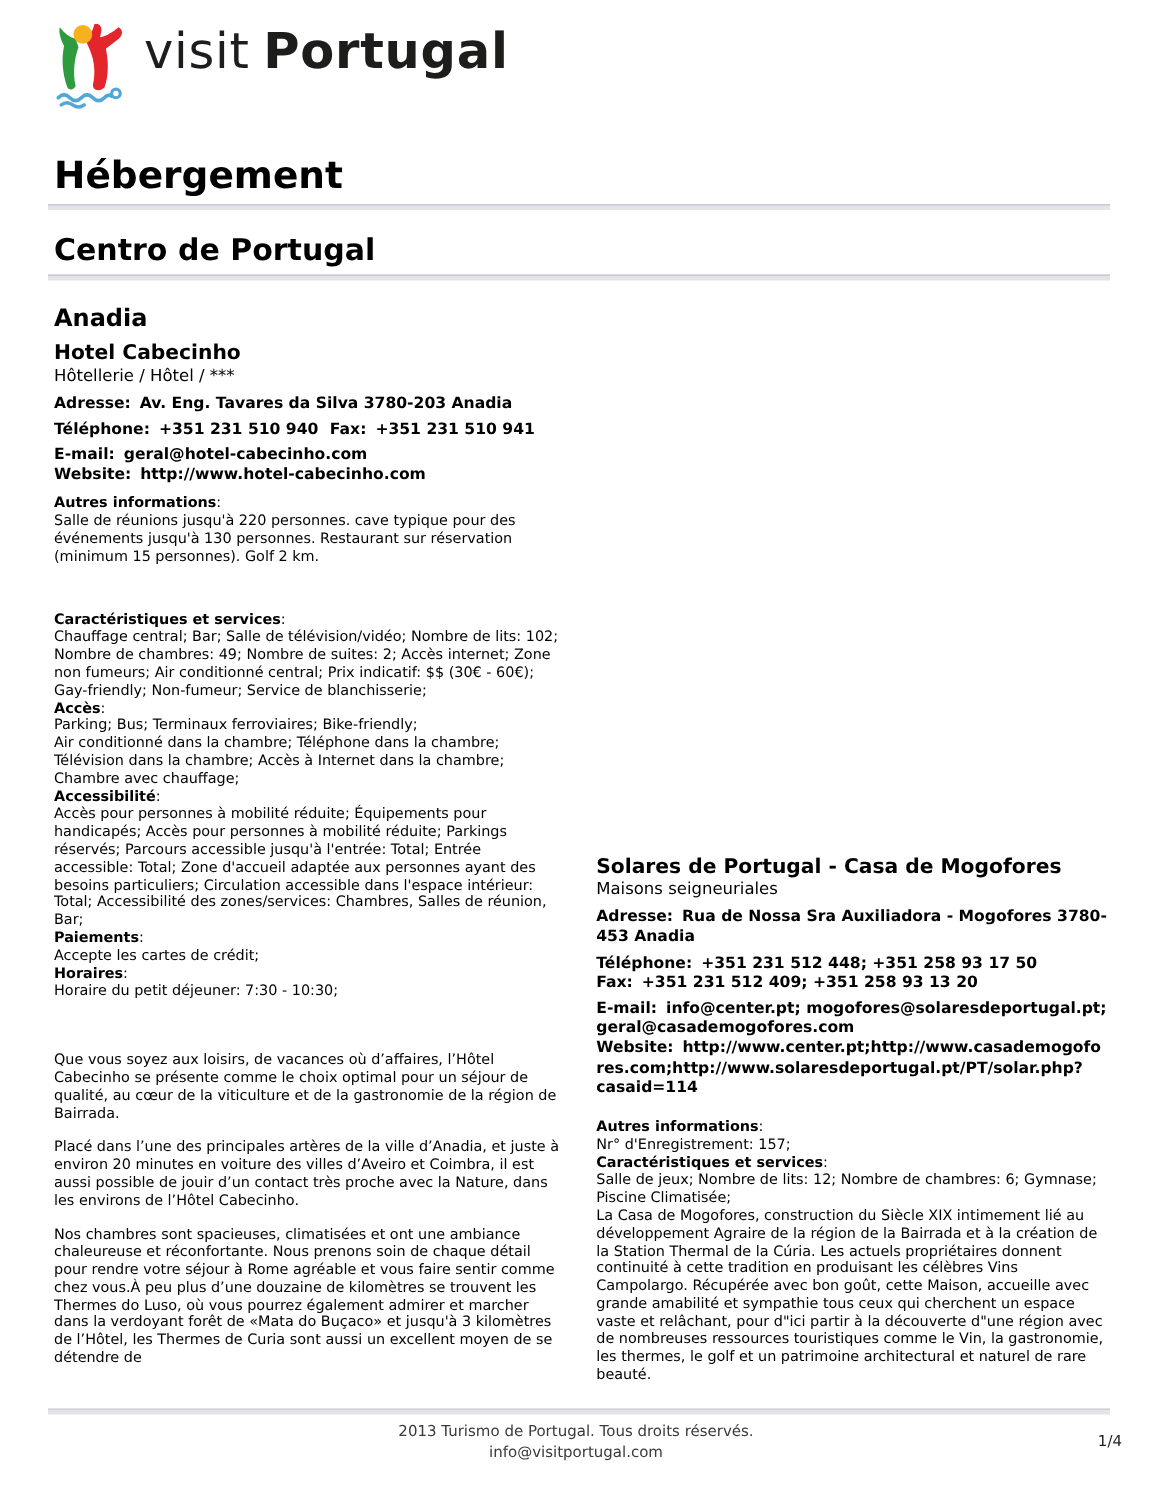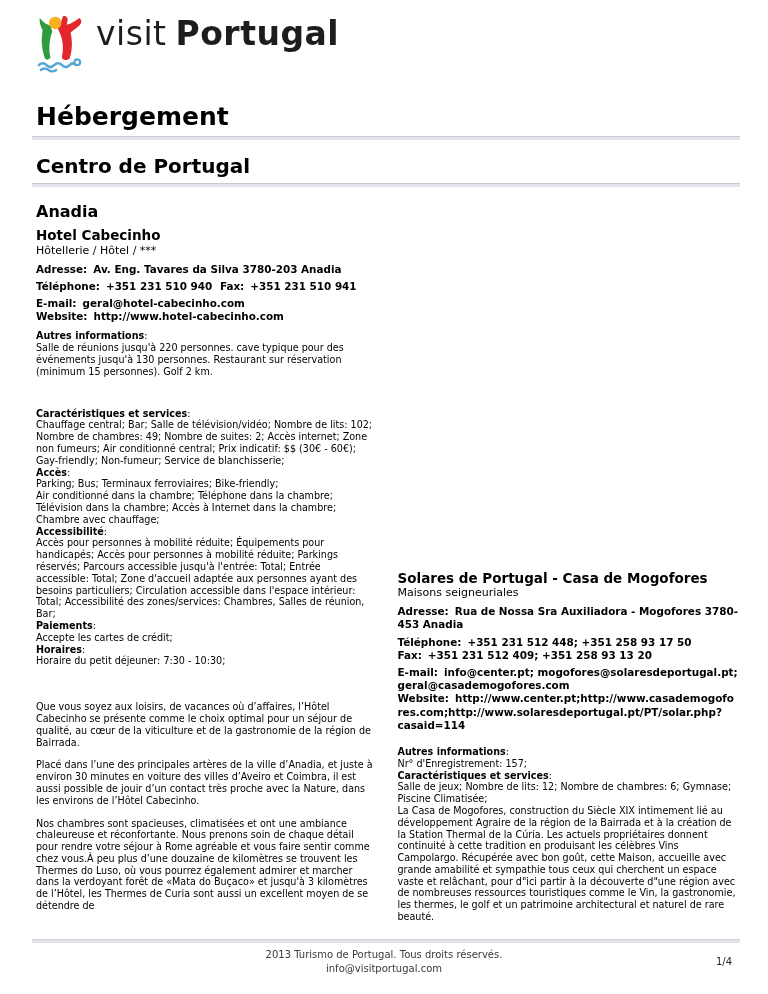--- a/index.html
+++ b/index.html
@@ -38,21 +38,21 @@
   .sec-t{font-weight:400;}
   .sec.gap{margin-top:30px;}
   .desc{margin:0;}
 
   .paras{margin-top:34px;}
   .paras p{margin:0 0 11px;}
 
   
   .footer-rule{position:absolute;left:32px;right:28px;top:939px;height:3px;background:#e3e3ea;border-top:1px solid #cfcfda;}
   .footer{position:absolute;left:0;right:0;top:948px;text-align:center;font-size:10px;line-height:13.5px;color:#3a3a3a;}
-  .page-num{position:absolute;right:36px;top:956px;font-size:10px;color:#1f1f1f;}
+  .page-num{position:absolute;right:20px;top:956px;font-size:10px;color:#1f1f1f;}
 </style>
 </head>
 <body>
 
 <div class="page">
 
   <div class="brand">
     <svg class="brand-icon" viewBox="0 0 50 64" xmlns="http://www.w3.org/2000/svg">
       <path d="M4,4 C7,8 11,11 15,12 L17,18 C14,26 13,36 15,45 C13,48 10,48 9,45 C6,36 5,26 7,17 C5,13 3,8 4,4 Z" fill="#2E9B3E"></path>
       <path d="M28,2 C31,1 33,3 33,6 L32,11 C37,10 41,7 45,4 C48,6 48,9 45,12 L36,19 C38,28 38,38 35,46 C31,49 27,48 27,44 C29,36 28,27 25,20 L22,13 C25,11 27,6 28,2 Z" fill="#E2262B"></path>
@@ -115,21 +115,21 @@
           <div class="sec-t">Accepte les cartes de crédit;</div>
         </div>
         <div class="sec">
           <div class="sec-h"><span>Horaires</span></div>
           <div class="sec-t">Horaire du petit déjeuner: 7:30 - 10:30;</div>
         </div>
       </div>
 
       <div class="paras">
         <p>Que vous soyez aux loisirs, de vacances où d’affaires, l’Hôtel Cabecinho se présente comme le choix optimal pour un séjour de qualité, au cœur de la viticulture et de la gastronomie de la région de Bairrada.</p>
-        <p>Placé dans l’une des principales artères de la ville d’Anadia, et juste à environ 30 minutes en voiture des villes d’Aveiro et Coimbra, il est aussi possible de jouir d’un contact très proche avec la Nature, dans les environs de l’Hôtel Cabecinho.</p>
+        <p>Placé dans l’une des principales artères de la ville d’Anadia, et juste à environ 20 minutes en voiture des villes d’Aveiro et Coimbra, il est aussi possible de jouir d’un contact très proche avec la Nature, dans les environs de l’Hôtel Cabecinho.</p>
         <p>Nos chambres sont spacieuses, climatisées et ont une ambiance chaleureuse et réconfortante. Nous prenons soin de chaque détail pour rendre votre séjour à Rome agréable et vous faire sentir comme chez vous.À peu plus d’une douzaine de kilomètres se trouvent les Thermes do Luso, où vous pourrez également admirer et marcher dans la verdoyant forêt de «Mata do Buçaco» et jusqu'à 3 kilomètres de l’Hôtel, les Thermes de Curia sont aussi un excellent moyen de se détendre de</p>
       </div>
     </div>
 
     <div class="col">
       <div class="l-name">Solares de Portugal - Casa de Mogofores</div>
       <div class="l-cat">Maisons seigneuriales</div>
 
       <p class="contact">
         <span class="lbl">Adresse:</span><span class="val">Rua de Nossa Sra Auxiliadora - Mogofores 3780-453 Anadia</span>

